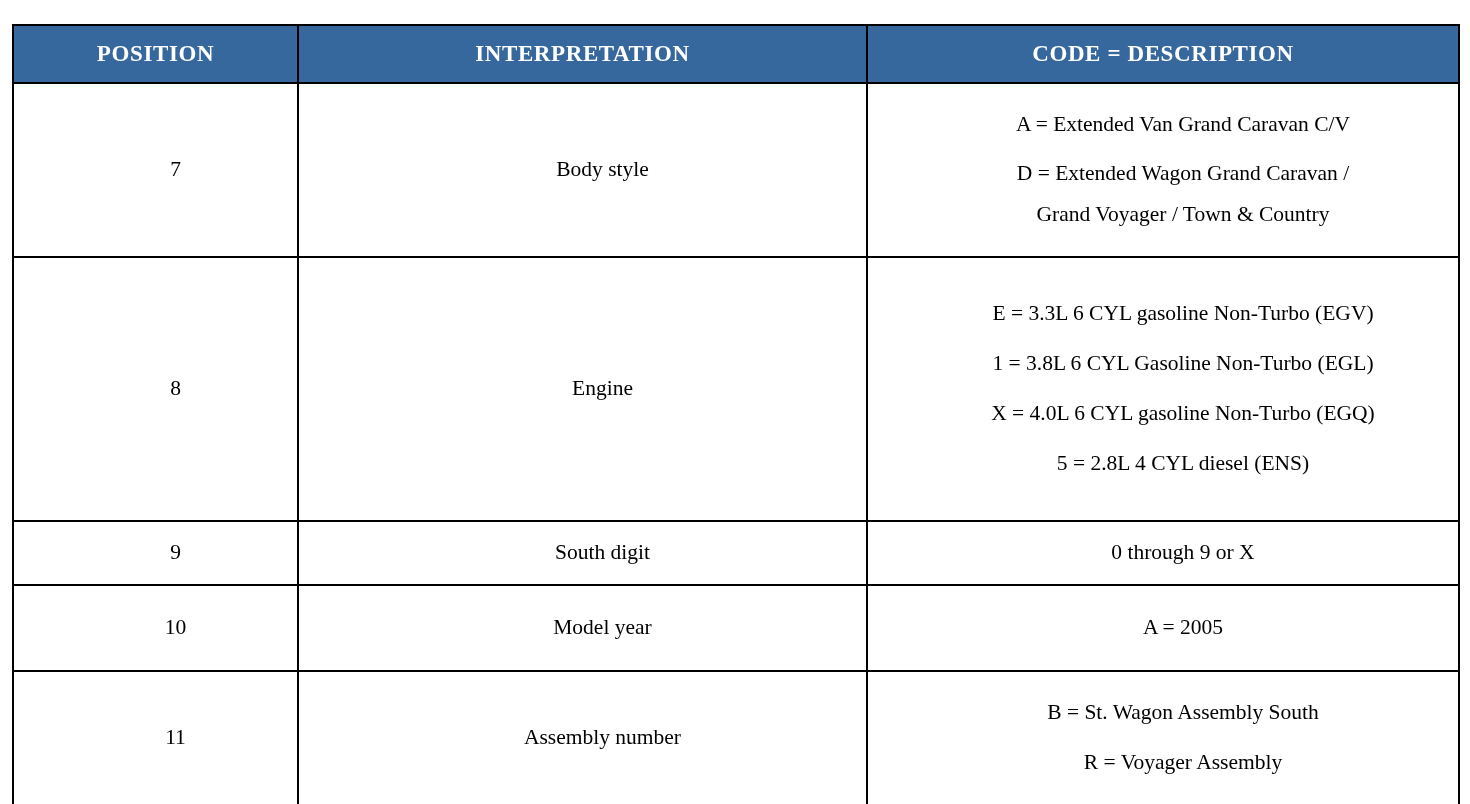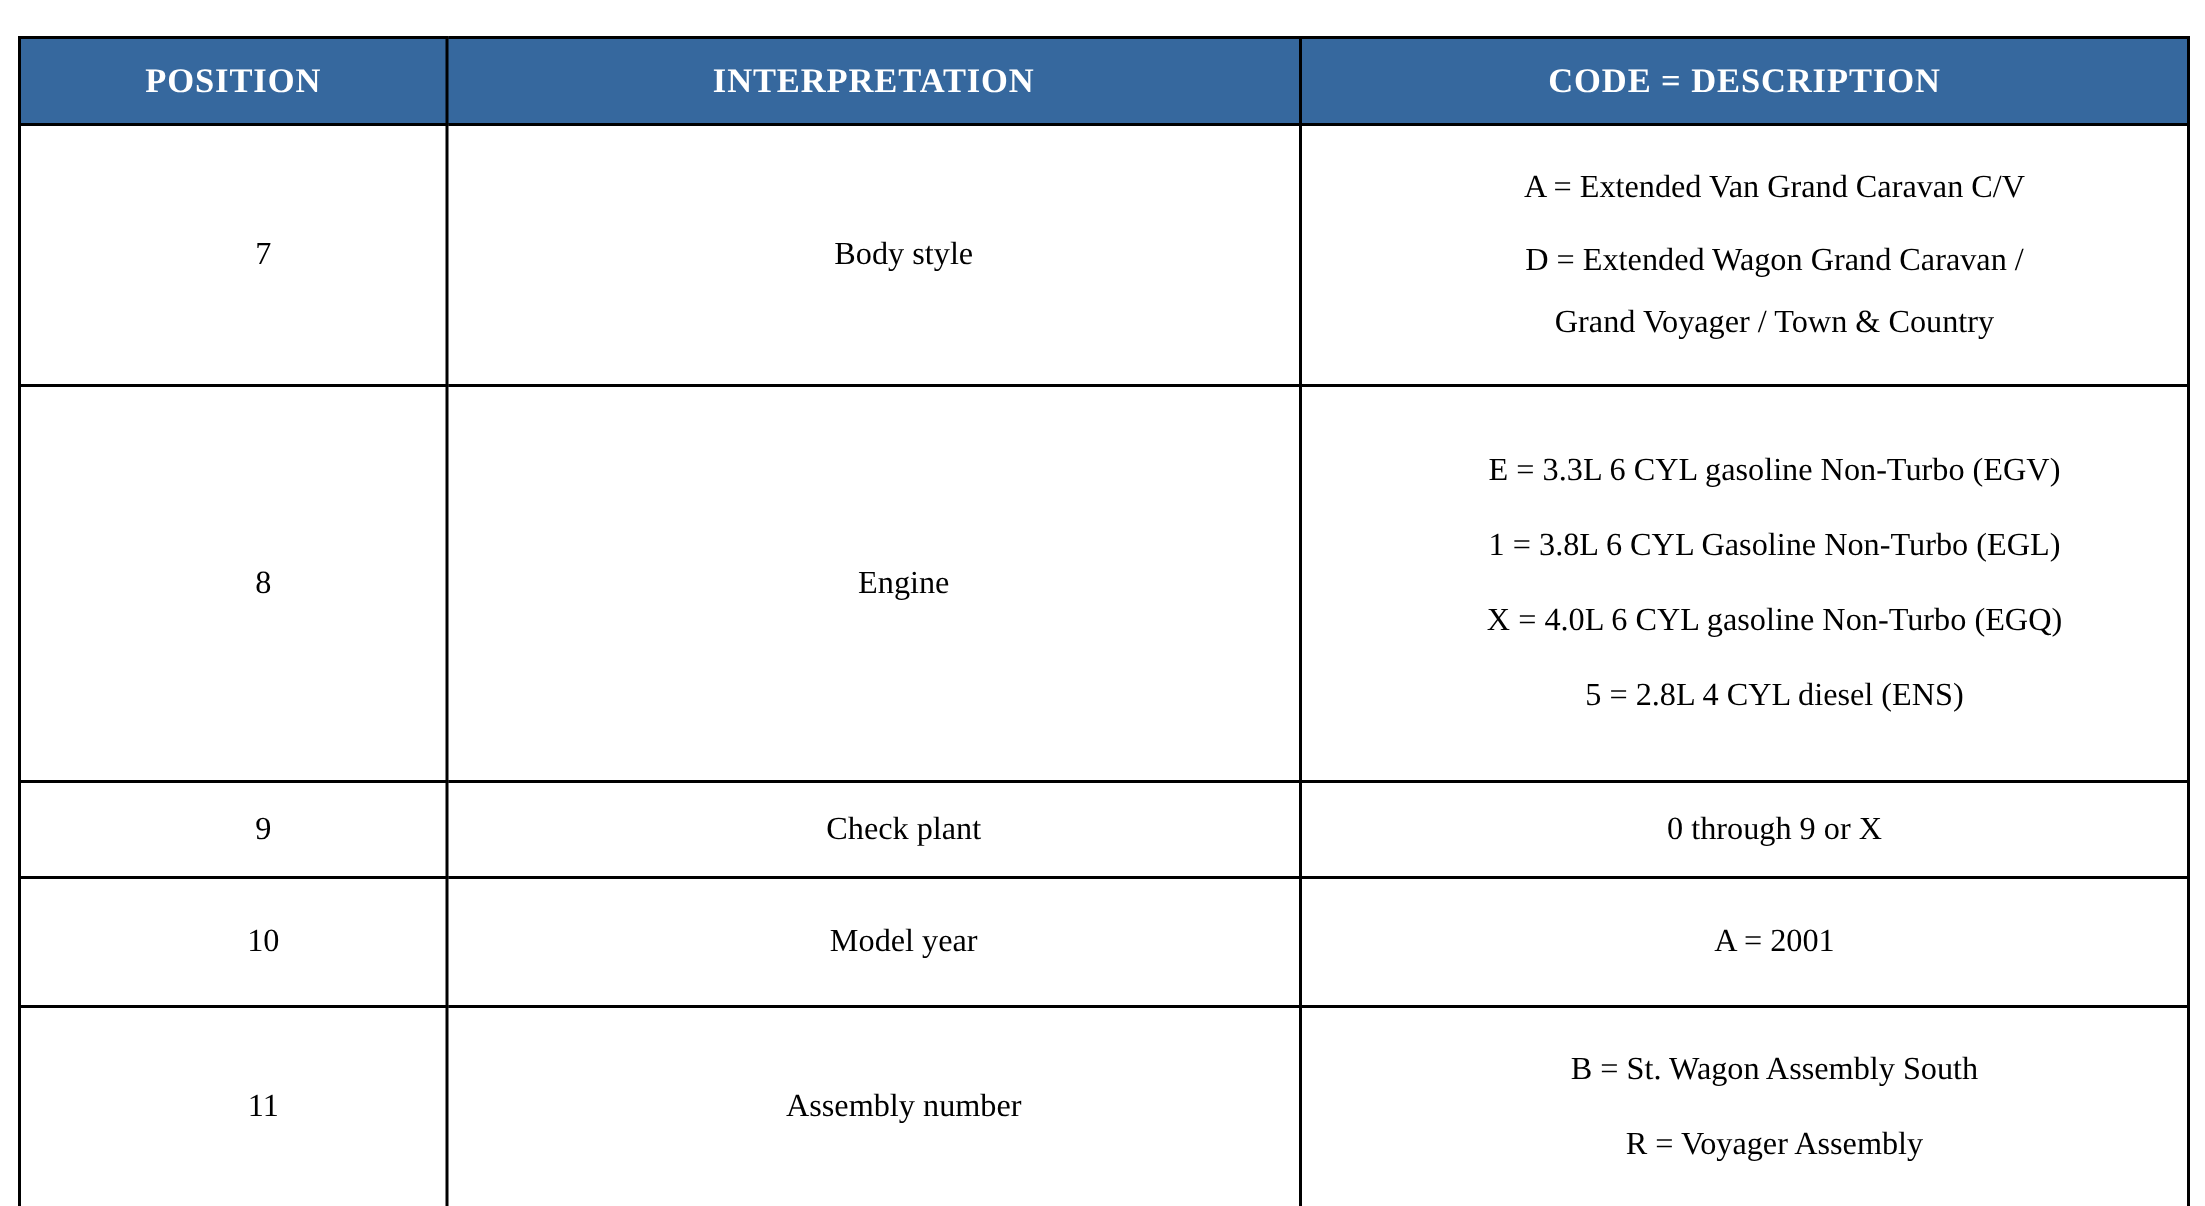--- a/index.html
+++ b/index.html
@@ -138,37 +138,37 @@
             </span>
             <span class="code-line">
               <span>5 = 2.8L 4 CYL diesel (ENS)</span>
             </span>
           </span>
         </td>
       </tr>
 
       <tr class="row-9">
         <td class="cell-position">9</td>
-        <td class="cell-interp">Check plant</td>
+        <td class="cell-interp">South digit</td>
         <td class="cell-code">
           <span class="code-lines">
             <span class="code-line">
               <span>0 through 9 or X</span>
             </span>
           </span>
         </td>
       </tr>
 
       <tr class="row-10">
         <td class="cell-position">10</td>
         <td class="cell-interp">Model year</td>
         <td class="cell-code">
           <span class="code-lines">
             <span class="code-line">
-              <span>A = 2001</span>
+              <span>A = 2005</span>
             </span>
           </span>
         </td>
       </tr>
 
       <tr class="row-11">
         <td class="cell-position">11</td>
         <td class="cell-interp">Assembly number</td>
         <td class="cell-code">
           <span class="code-lines">

